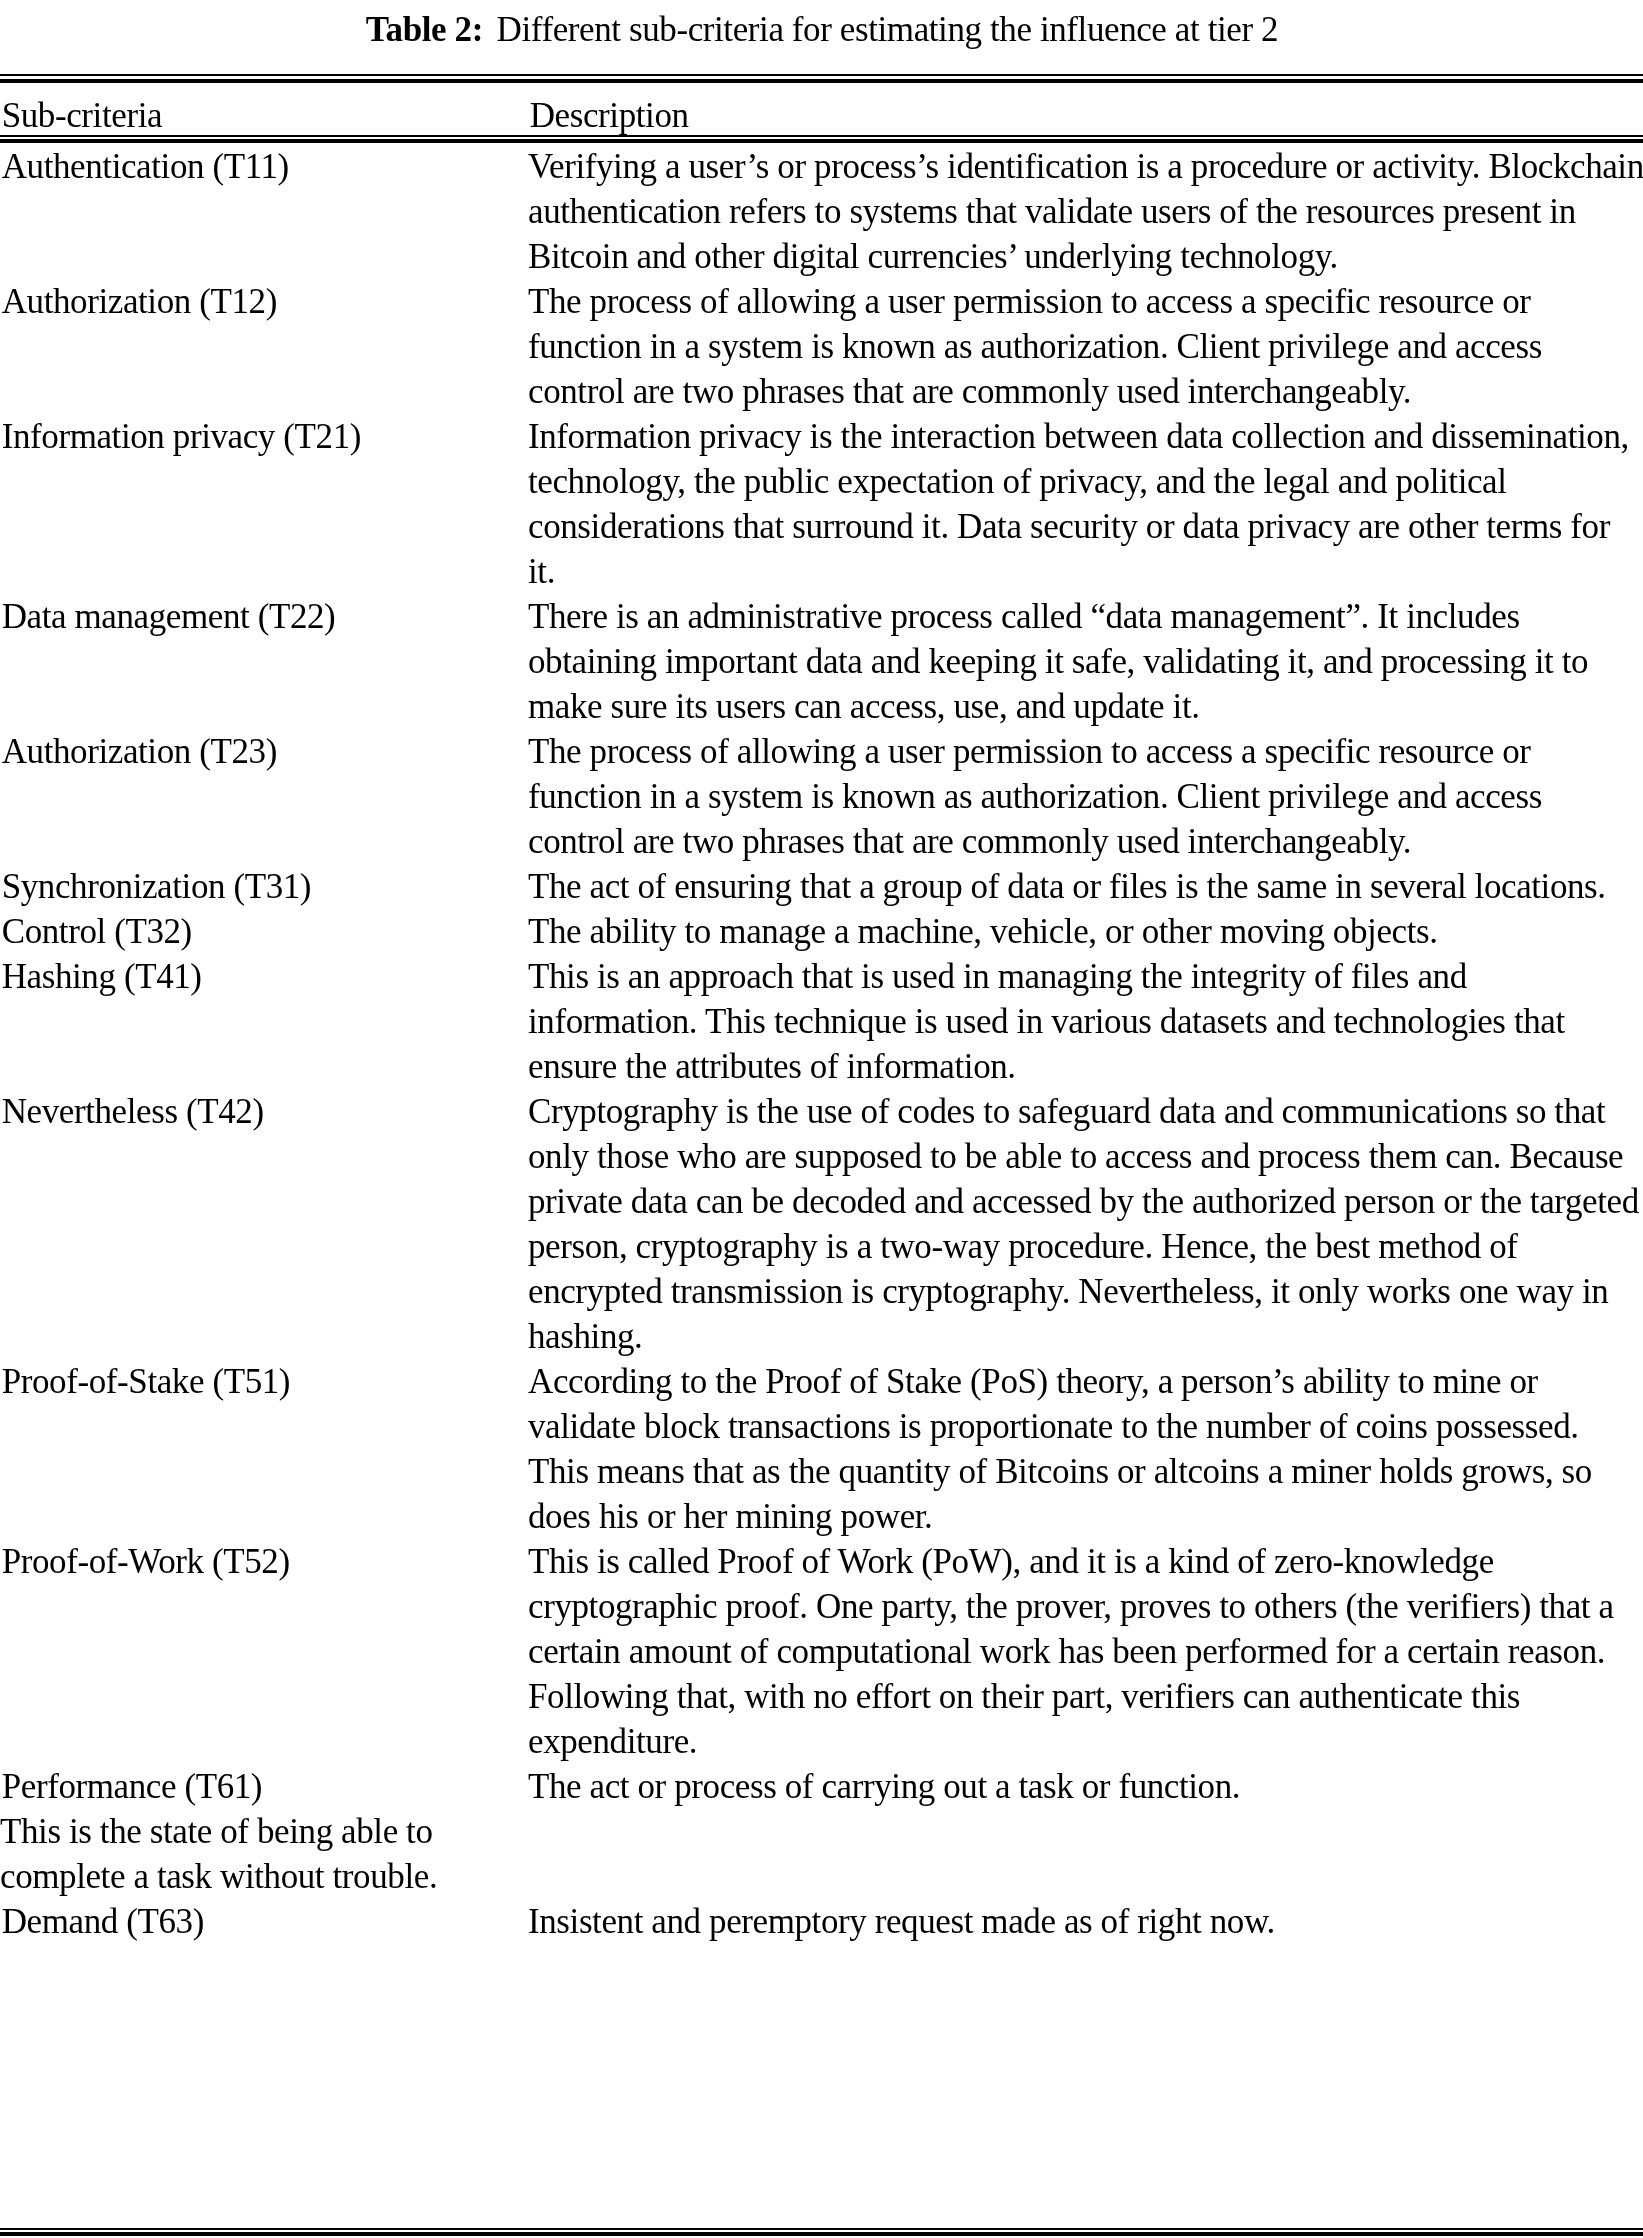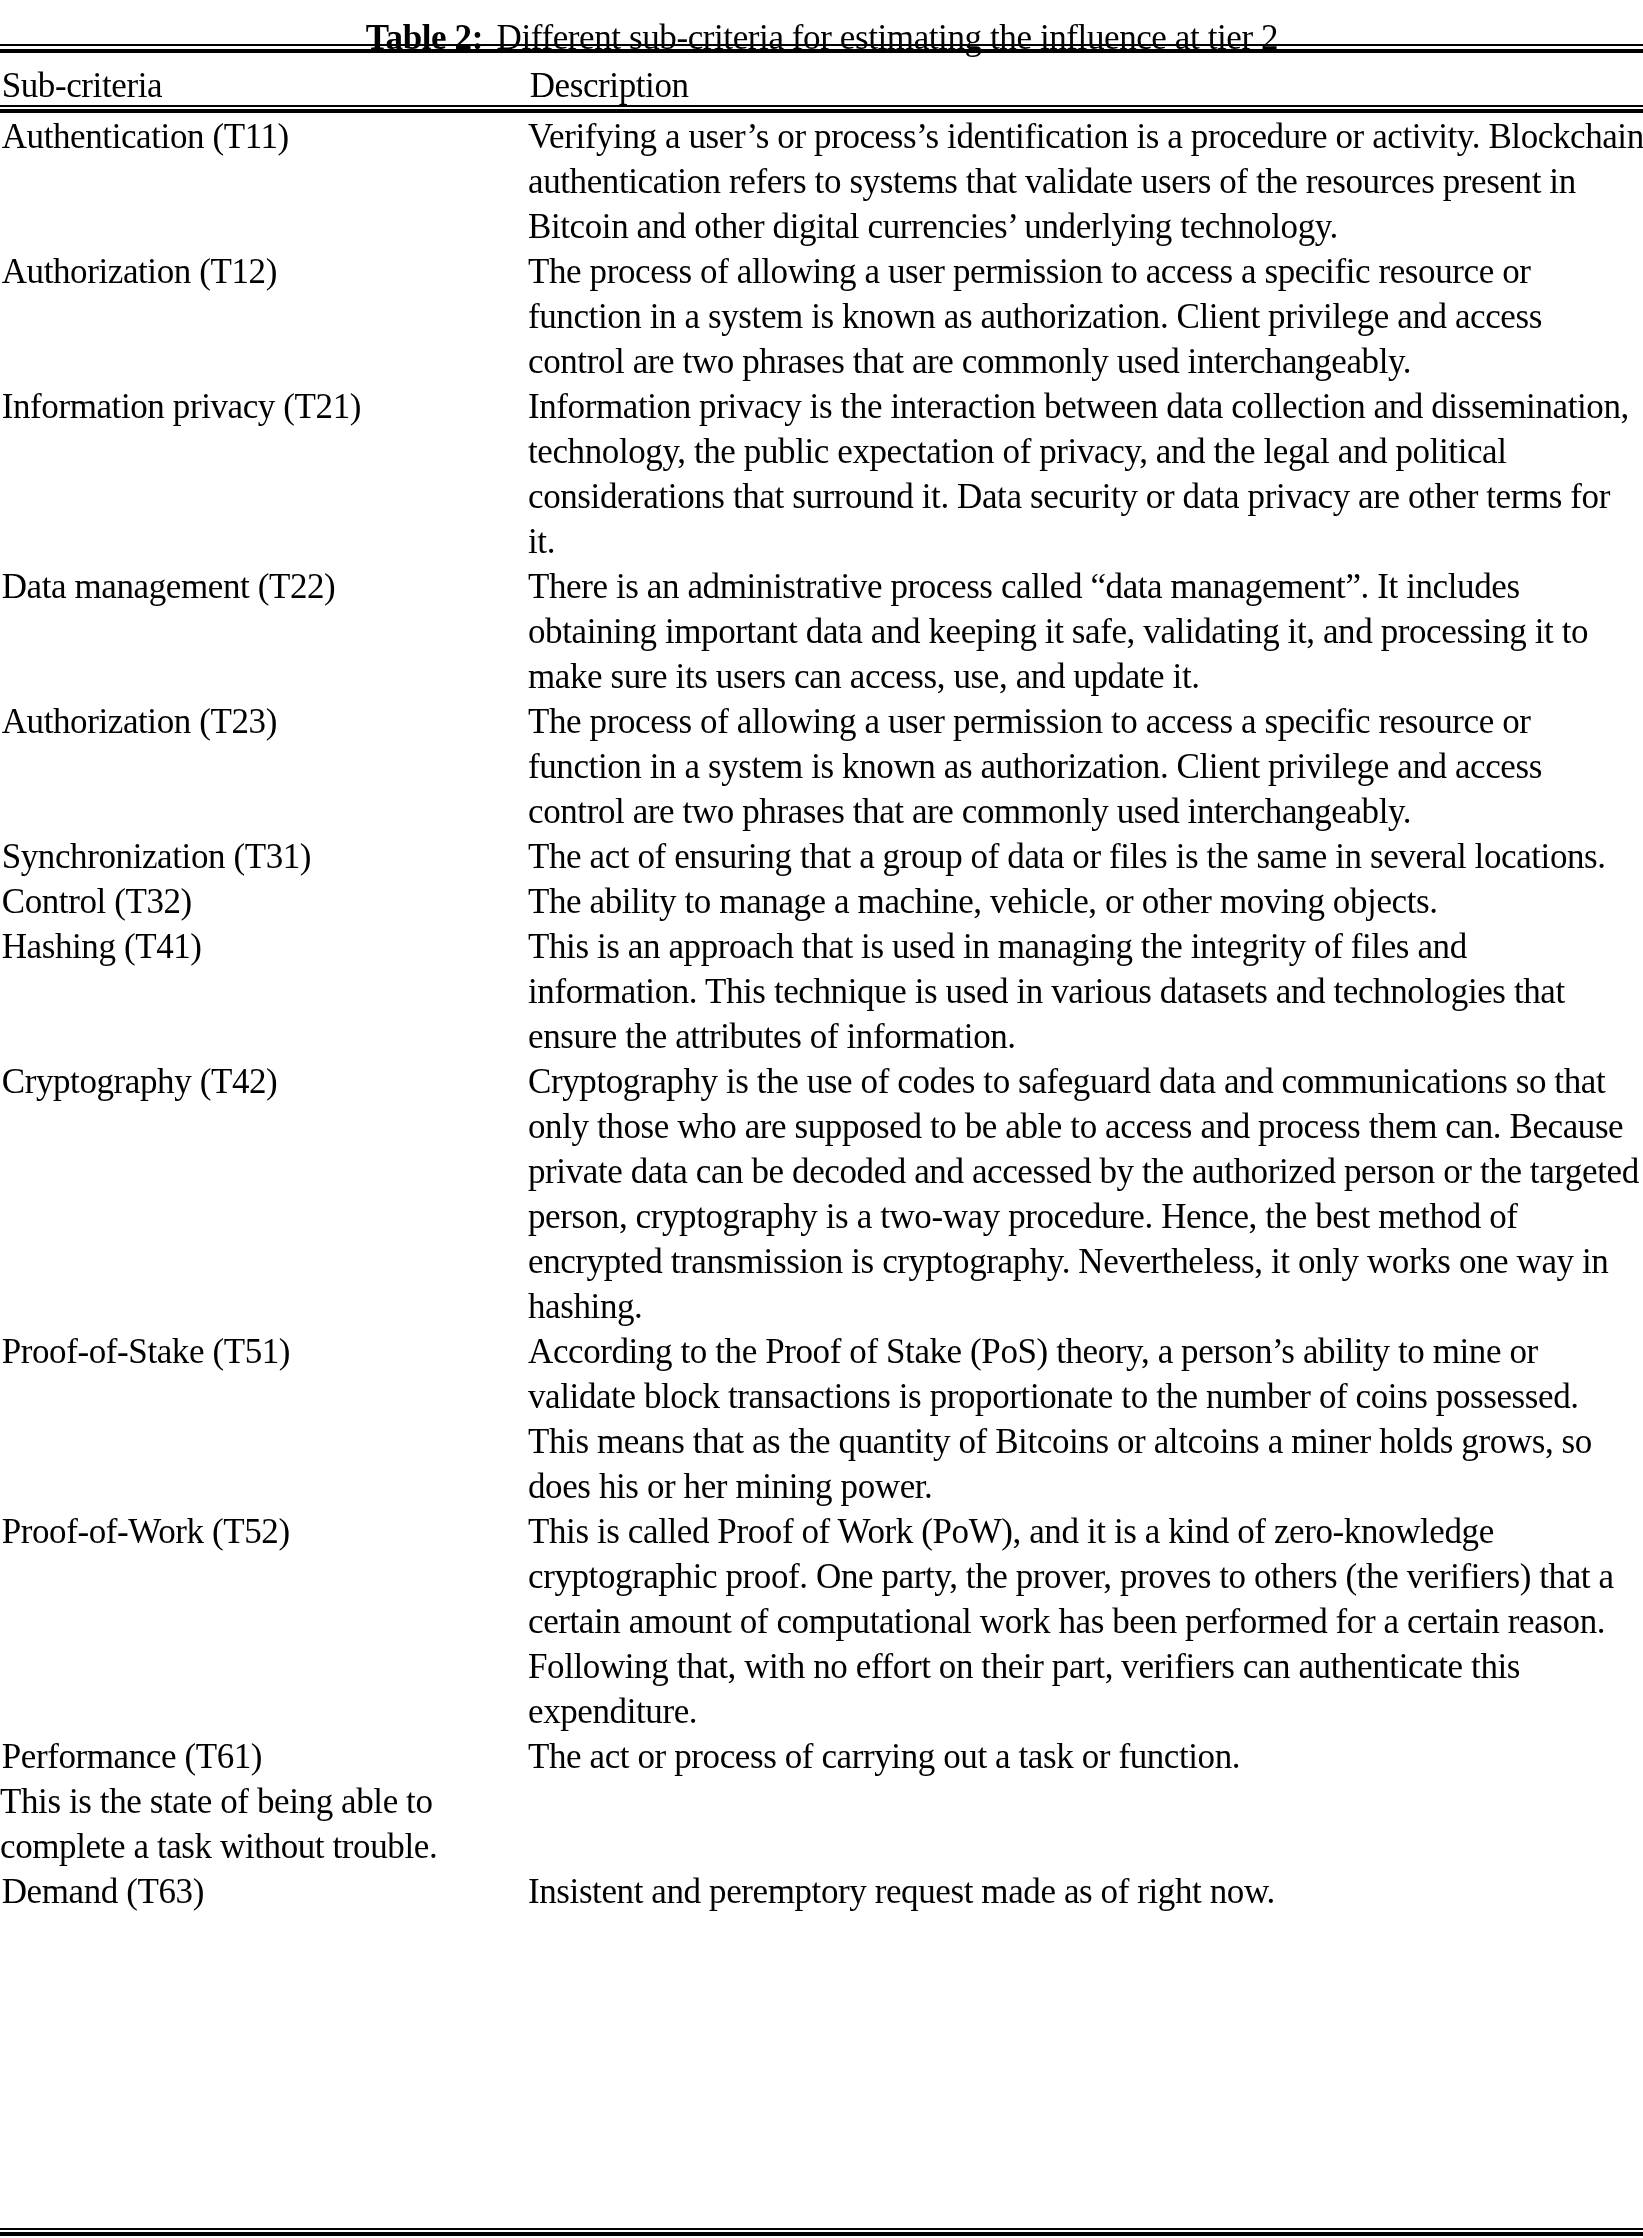--- a/index.html
+++ b/index.html
@@ -15,22 +15,22 @@
     color: #000000;
     font-family: "Liberation Serif", serif;
     font-size: 35px;
     line-height: 45px;
     letter-spacing: -0.4px;
     overflow: hidden;
   }
   
   .caption {
     box-sizing: border-box;
-    height: 44px;
-    padding-top: 15px;
+    height: 74px;
+    padding-top: 7px;
     text-align: center;
     white-space: nowrap;
   }
   .caption-label {
     font-weight: bold;
     margin-right: 13.7px;
   }
   
   .rule {
     box-sizing: border-box;
@@ -124,21 +124,21 @@
         </div>
         <div class="row">
           <div class="cell sub">Control (T32)</div>
           <div class="cell desc">The ability to manage a machine, vehicle, or other moving objects.</div>
         </div>
         <div class="row">
           <div class="cell sub">Hashing (T41)</div>
           <div class="cell desc">This is an approach that is used in managing the integrity of files and information. This technique is used in various datasets and technologies that ensure the attributes of information.</div>
         </div>
         <div class="row">
-          <div class="cell sub">Cryptography (T42)</div>
+          <div class="cell sub">Nevertheless (T42)</div>
           <div class="cell desc">Cryptography is the use of codes to safeguard data and communications so that only those who are supposed to be able to access and process them can. Because private data can be decoded and accessed by the authorized person or the targeted person, cryptography is a two-way procedure. Hence, the best method of encrypted transmission is cryptography. Nevertheless, it only works one way in hashing.</div>
         </div>
         <div class="row">
           <div class="cell sub">Proof-of-Stake (T51)</div>
           <div class="cell desc">According to the Proof of Stake (PoS) theory, a person’s ability to mine or validate block transactions is proportionate to the number of coins possessed. This means that as the quantity of Bitcoins or altcoins a miner holds grows, so does his or her mining power.</div>
         </div>
         <div class="row">
           <div class="cell sub">Proof-of-Work (T52)</div>
           <div class="cell desc">This is called Proof of Work (PoW), and it is a kind of zero-knowledge cryptographic proof. One party, the prover, proves to others (the verifiers) that a certain amount of computational work has been performed for a certain reason. Following that, with no effort on their part, verifiers can authenticate this expenditure.</div>
         </div>

